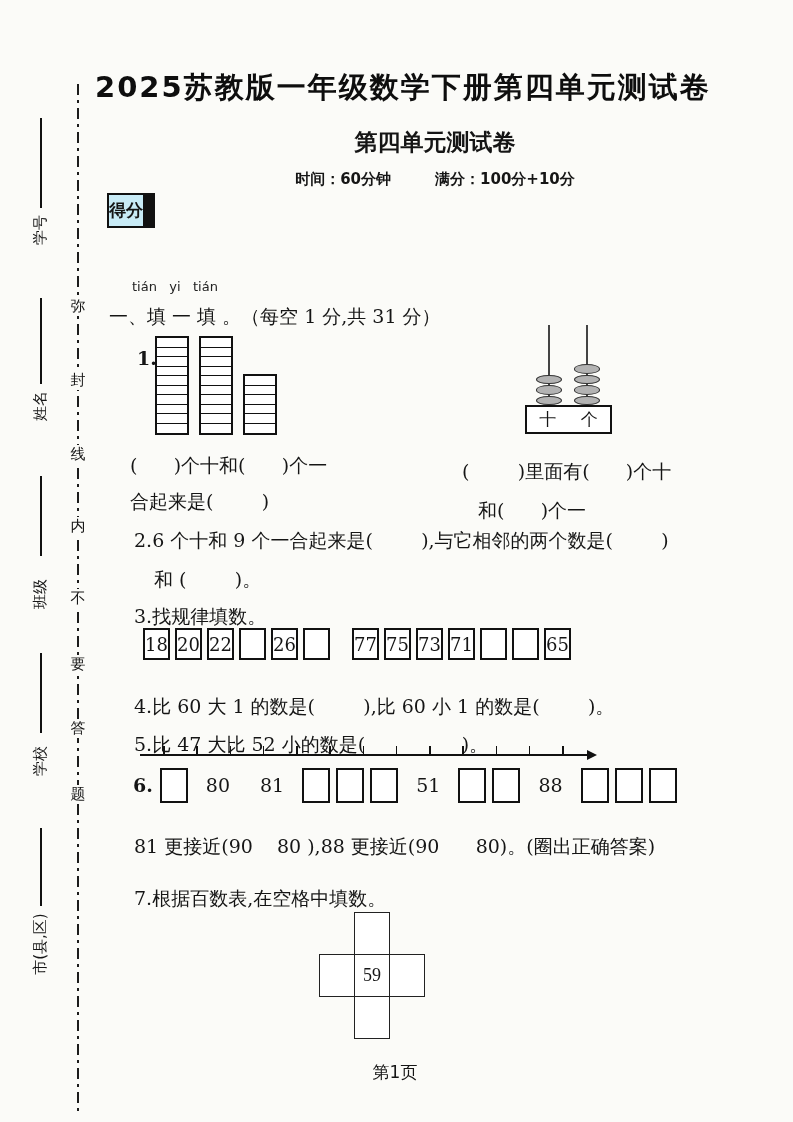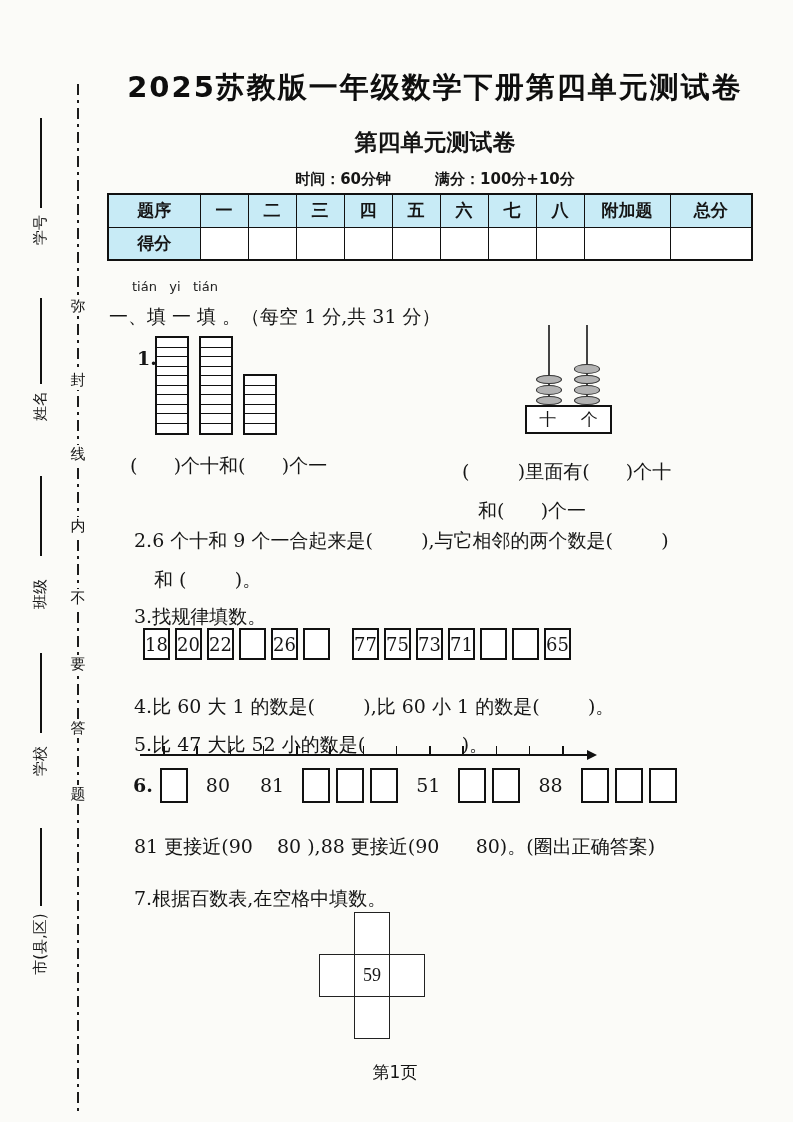--- a/index.html
+++ b/index.html
@@ -12,21 +12,21 @@
   
   .seal-line { position:absolute; left:77px; top:84px; height:1028px; width:2px;
     background:repeating-linear-gradient(to bottom,#1c1c1c 0 11px,transparent 11px 16px,#1c1c1c 16px 19px,transparent 19px 24px); }
   .seal-char { position:absolute; left:68px; width:20px; text-align:center;
     font-size:15px; background:#fbfbf8; font-family:"DejaVu Sans","Liberation Sans",sans-serif; }
   .field-line { position:absolute; left:40px; width:1.5px; background:#111; }
   .field-label { position:absolute; height:16px; line-height:16px; text-align:center;
     font-size:15px; font-family:"DejaVu Sans","Liberation Sans",sans-serif;
     transform:rotate(-90deg); white-space:nowrap; }
   
-  .title { position:absolute; left:95px; top:68px; width:680px; text-align:center;
+  .title { position:absolute; left:95px; top:68px; width:680px; 
     font-family:"DejaVu Sans","Liberation Sans",sans-serif; font-weight:bold;
     font-size:29px; letter-spacing:2px; color:#0e0e0e; }
   .subtitle { position:absolute; left:95px; top:127px; width:680px; text-align:center;
     font-family:"DejaVu Sans","Liberation Sans",sans-serif; font-weight:bold; font-size:23px; }
   .info-line { position:absolute; left:95px; top:170px; width:680px; text-align:center;
     font-family:"DejaVu Sans","Liberation Sans",sans-serif; font-weight:bold; font-size:15px; }
   .info-line span { margin:4px 22px; }
   
   .score-table { position:absolute; left:107px; top:193px; border-collapse:collapse;
     font-family:"DejaVu Sans","Liberation Sans",sans-serif; font-weight:bold; font-size:17px; }
@@ -107,33 +107,20 @@
   <div class="field-label" style="left:0px;top:936px;width:80px;">市(县,区)</div>
 
   <div class="title">2025苏教版一年级数学下册第四单元测试卷</div>
   <div class="subtitle">第四单元测试卷</div>
   <div class="info-line">
     <span>时间：60分钟</span><span>满分：100分+10分</span>
   </div>
 
   <table class="score-table">
     <tbody>
-        <tr>
-      <td class="hd c0">题序</td>
-      <td class="hd cn">一</td>
-      <td class="hd cn">二</td>
-      <td class="hd cn">三</td>
-      <td class="hd cn">四</td>
-      <td class="hd cn">五</td>
-      <td class="hd cn">六</td>
-      <td class="hd cn">七</td>
-      <td class="hd cn">八</td>
-      <td class="hd c9">附加题</td>
-      <td class="hd c10">总分</td>
-    </tr>
     <tr>
       <td class="hd">得分</td>
       <td></td>
           <td></td>
       <td></td>
           <td></td>
       <td></td>
           <td></td>
       <td></td>
           <td></td>
@@ -194,20 +181,21 @@
         <div class="bead"></div>
         <div class="bead"></div>
         <div class="bead"></div>
       </div>
     <div class="abacus-base">
       <span>十</span>
       <span>个</span>
     </div>
   </div>
   <div class="text" style="left:130px;top:443px;">(      )个十和(      )个一</div>
+  <div class="text" style="left:130px;top:479px;">合起来是(        )</div>
   <div class="text" style="left:462px;top:449px;">(        )里面有(      )个十</div>
   <div class="text" style="left:478px;top:488px;">和(      )个一</div>
 
   <div class="text" style="left:134px;top:518px;">2.6 个十和 9 个一合起来是(        ),与它相邻的两个数是(        )</div>
   <div class="text" style="left:154px;top:557px;">和 (        )。</div>
 
   <div class="text" style="left:134px;top:594px;">3.找规律填数。</div>
   <div class="seq" style="left:143px;top:628px;">
       <div class="seq-box">18</div>
       <div class="seq-box">20</div>

